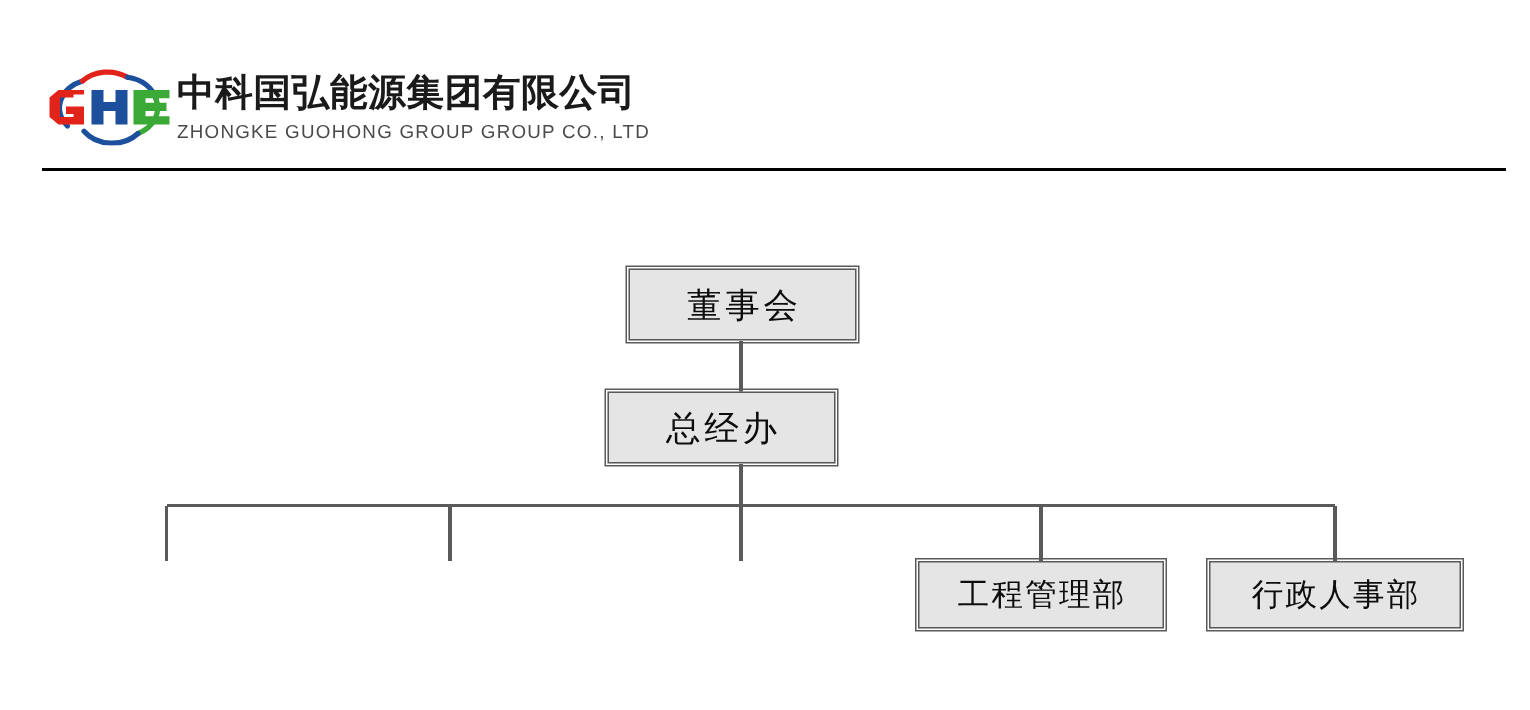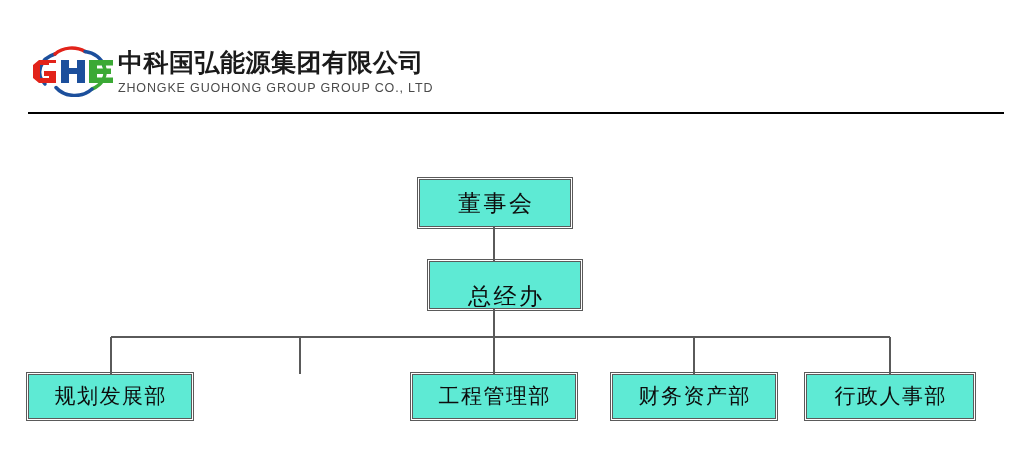--- a/index.html
+++ b/index.html
@@ -82,21 +82,21 @@
     position: absolute;
     left: 0; top: 0;
     width: 1020px;
     height: 373px;
     pointer-events: none;
   }
 
   .node {
     position: absolute;
     box-sizing: border-box;
-    background: #5eead4;
+    background: #e5e5e5;
     border: 1px solid #5a5a5a;
     outline: 1px solid #5a5a5a;
     outline-offset: 1px;
     display: flex;
     align-items: center;
     justify-content: center;
   }
   .node-label {
     font-family: "Liberation Serif", "DejaVu Serif", serif;
     font-size: 23px;
@@ -154,34 +154,28 @@
       <line x1="494" y1="237" x2="494" y2="274"></line>
       <line x1="694" y1="237" x2="694" y2="274"></line>
       <line x1="890" y1="237" x2="890" y2="274"></line>
     </g>
   </svg>
 
   <div class="node" style="left:419px; top:79px; width:152px; height:48px;">
     <span class="node-label">董事会</span>
   </div>
 
-  <div class="node" style="left:429px; top:161px; width:152px; height:48px;align-items:flex-end;">
+  <div class="node" style="left:405px; top:161px; width:152px; height:48px;">
     <span class="node-label">总经办</span>
   </div>
 
-  <div class="node leaf" style="left:28px; top:274px; width:164px; height:45px;">
-    <span class="node-label">规划发展部</span>
-  </div>
 
 
-  <div class="node leaf" style="left:412px; top:274px; width:164px; height:45px;">
-    <span class="node-label">工程管理部</span>
-  </div>
 
   <div class="node leaf" style="left:612px; top:274px; width:164px; height:45px;">
-    <span class="node-label">财务资产部</span>
+    <span class="node-label">工程管理部</span>
   </div>
 
   <div class="node leaf" style="left:806px; top:274px; width:168px; height:45px;">
     <span class="node-label">行政人事部</span>
   </div>
 
 </div>
 
 </body></html>

